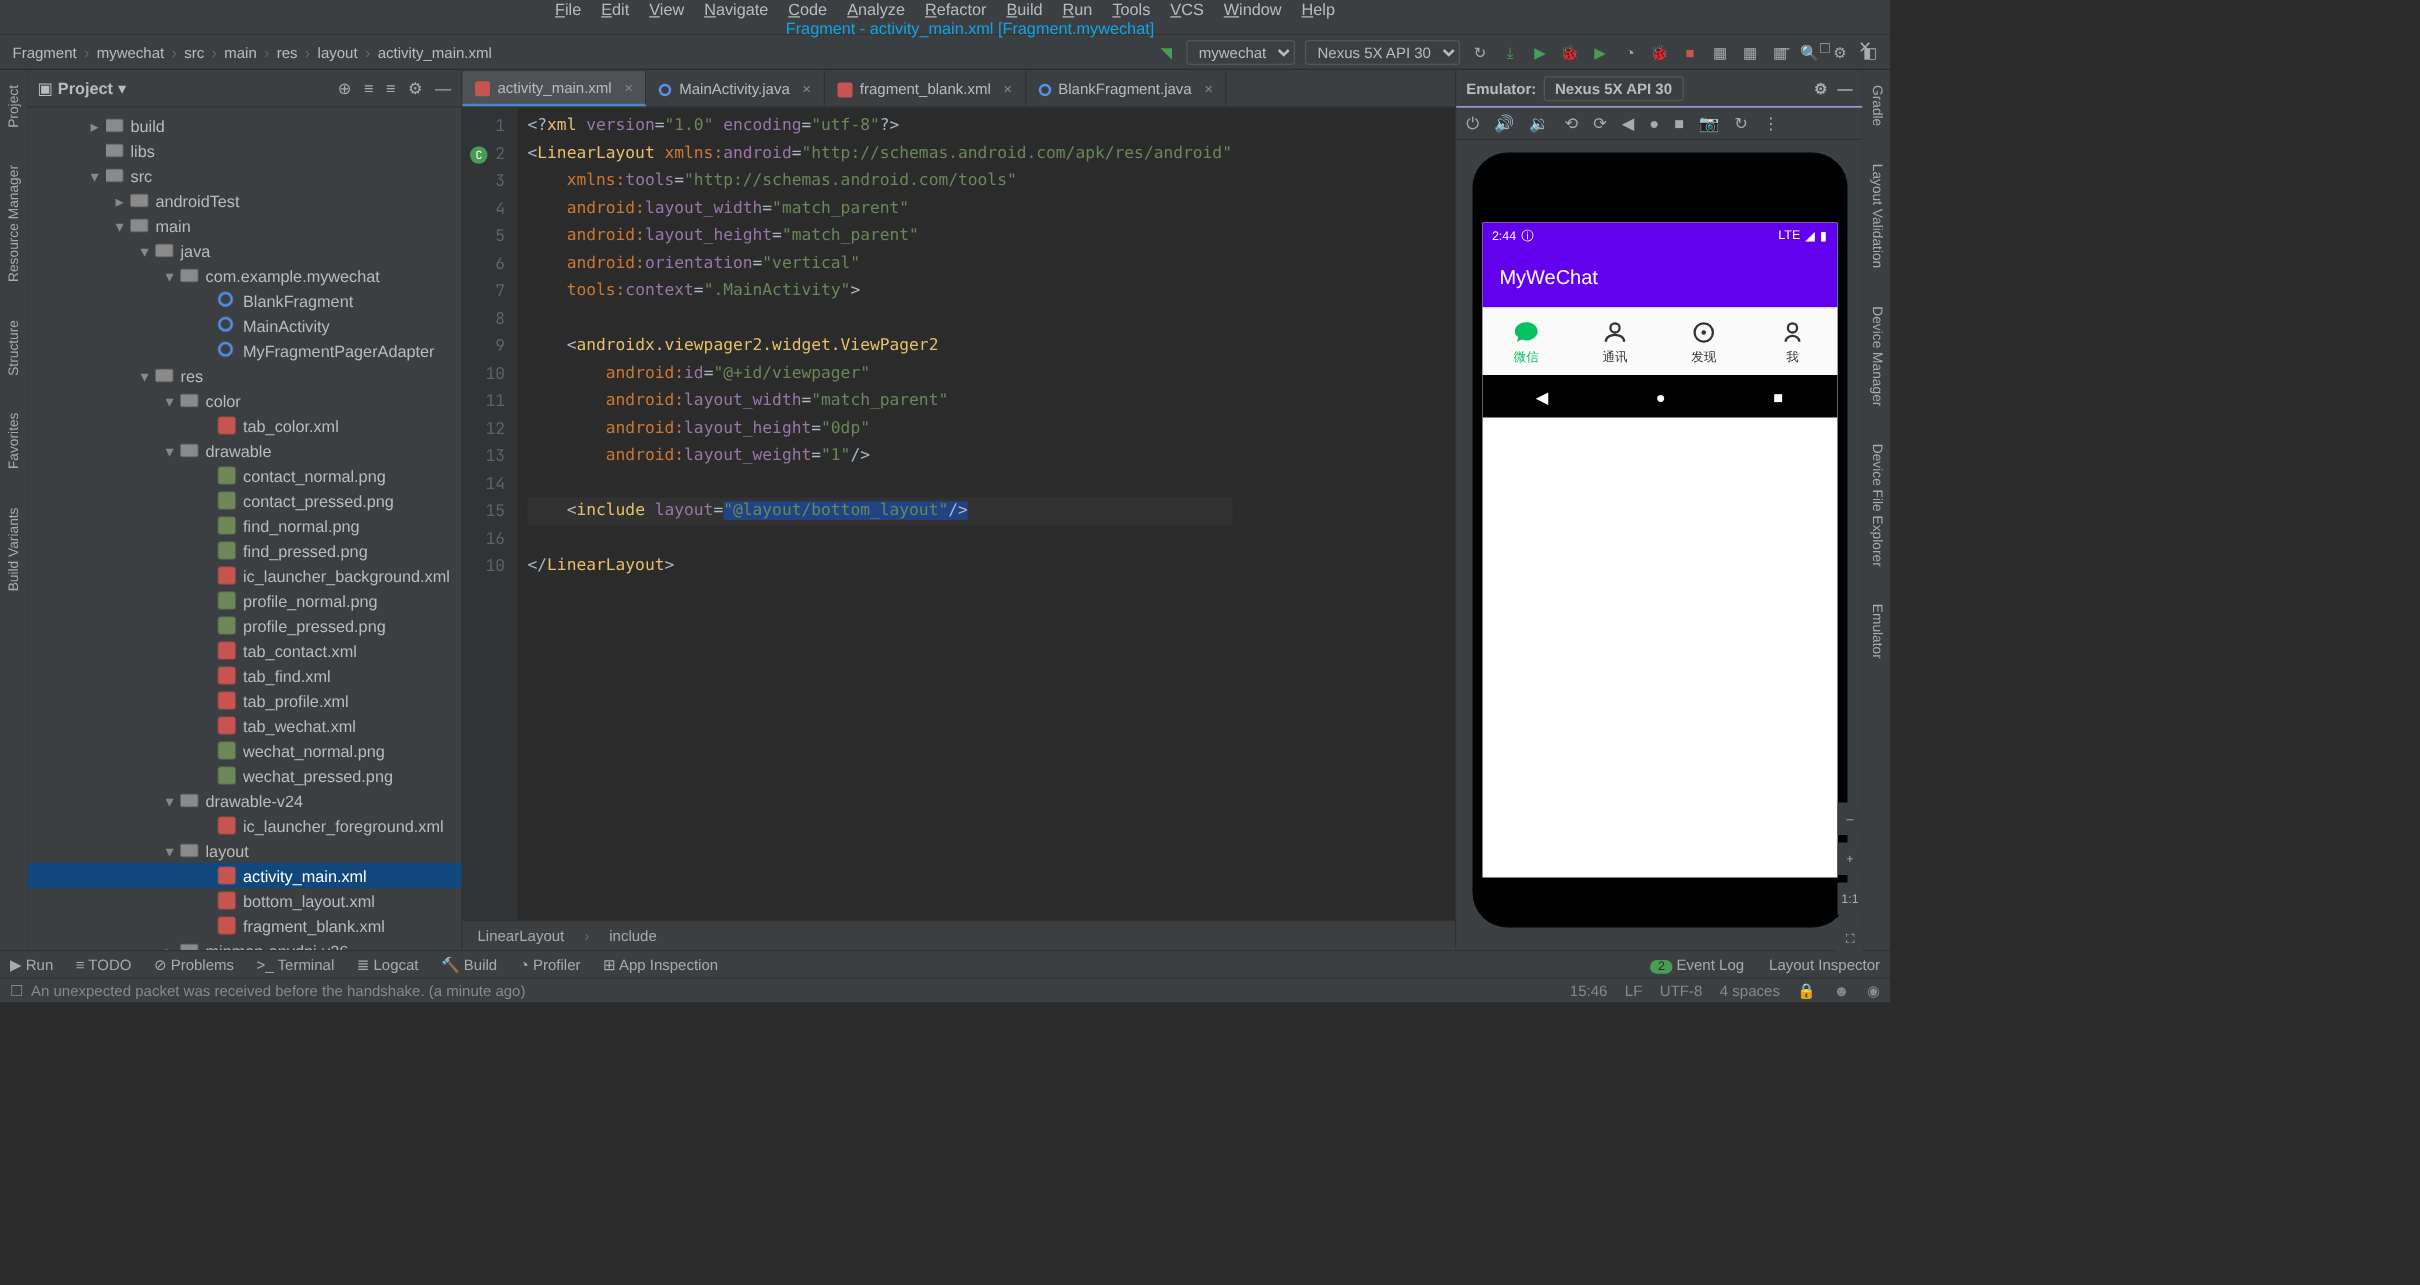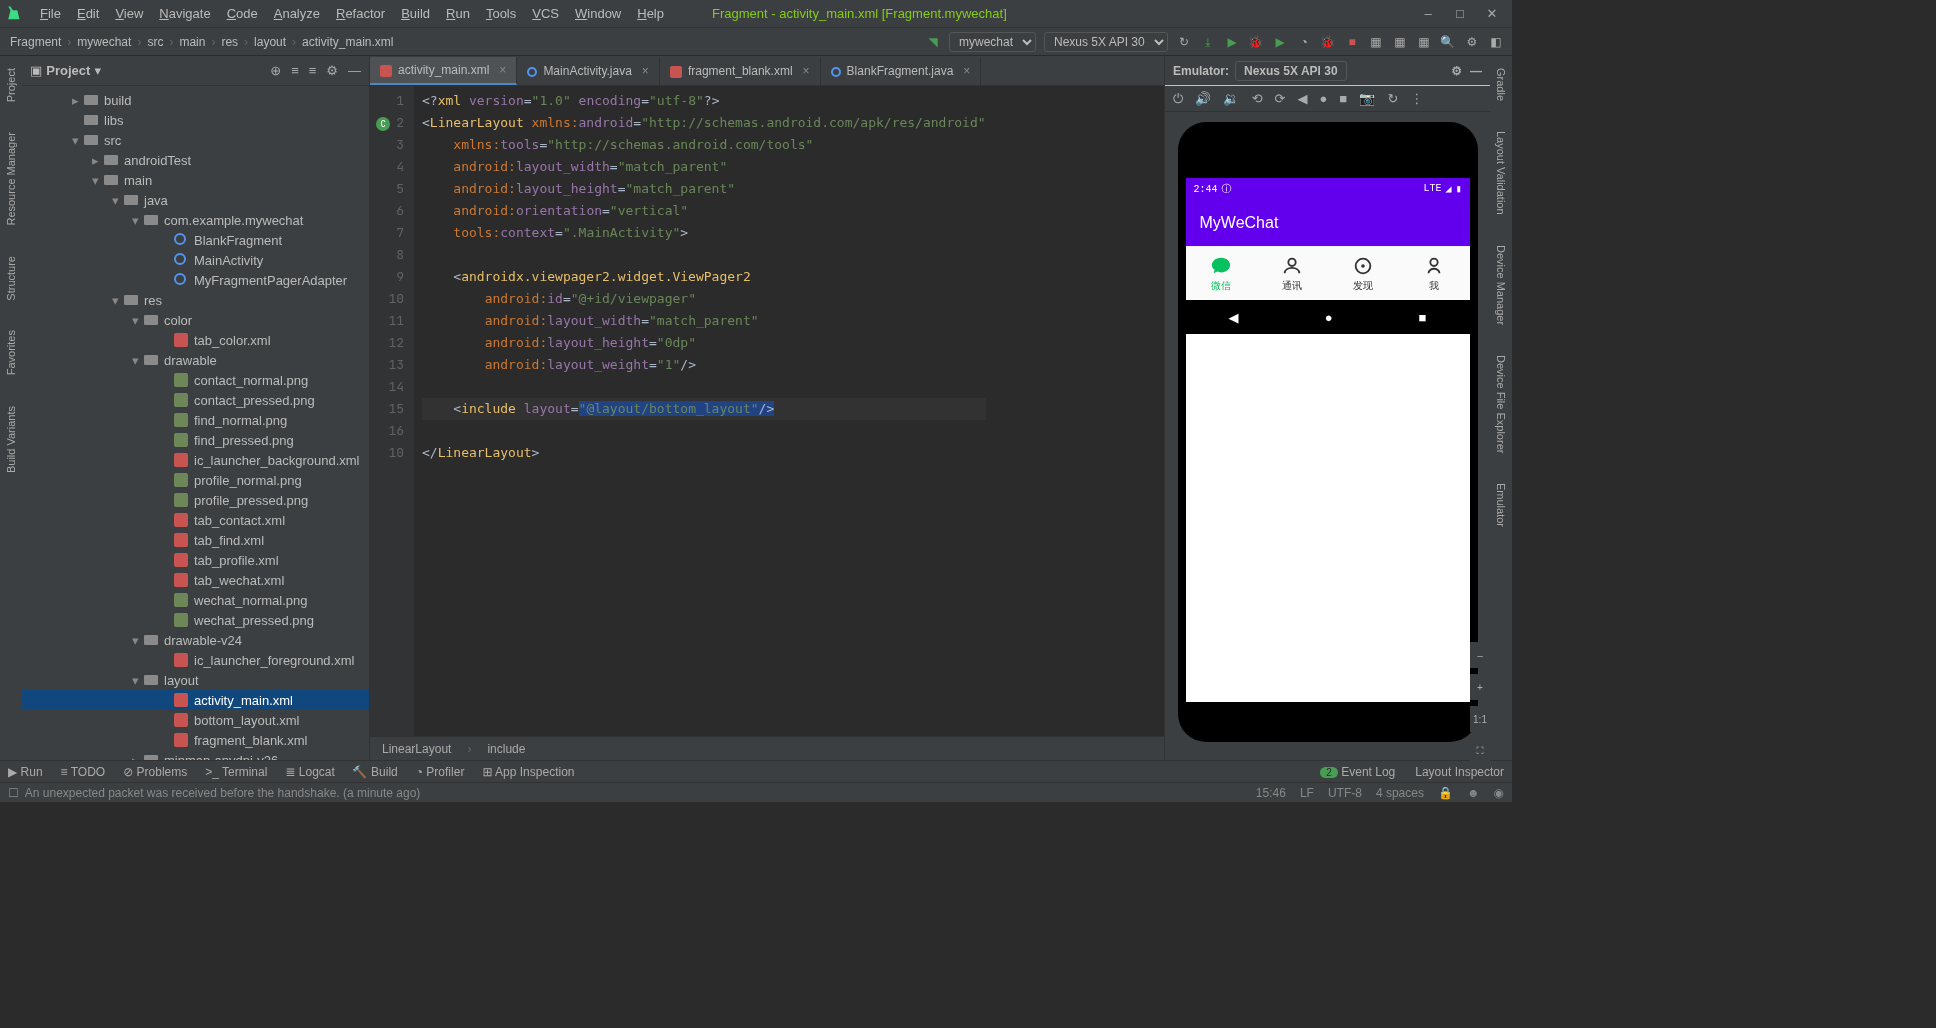--- a/index.html
+++ b/index.html
@@ -2,25 +2,25 @@
 <html><head>
 <meta charset="utf-8">
 <style>
 * { margin: 0; padding: 0; box-sizing: border-box; }
 body {
   font-family: "Segoe UI", sans-serif;
   background: #2b2b2b; color: #bbb; font-size: 13px;
   width: 1512px; height: 802px; overflow: hidden; position: relative;
 }
 
-.menubar { height: 28px; background: #3c3f41; display: flex; align-items: center; padding: 0 6px; border-bottom: 1px solid #323232; }
+.menubar { height: 28px; background: #3c3f41; display: flex; align-items: center; padding: 0 6px; border-bottom: 1px solid #323232; flex-direction: column; }
 .menubar .logo { width: 18px; height: 18px; margin-right: 8px; }
 .menubar .mi { padding: 0 8px; color: #bbb; cursor: pointer; }
 .menubar .mi u { text-decoration: underline; }
-.menubar .title { margin-left: 40px; color: #84cc16; }
+.menubar .title { margin-left: 40px; color: #0ea5e9; }
 .menubar .winctrl { margin-left: auto; display: flex; gap: 16px; color: #aaa; padding-right: 6px; }
 .winctrl span { width: 16px; text-align: center; cursor: pointer; }
 
 .navbar { height: 28px; background: #3c3f41; display: flex; align-items: center; padding: 0 8px; border-bottom: 1px solid #2b2b2b; font-size: 12px; }
 .navbar .bc { color: #bbb; padding: 0 2px; }
 .navbar .sep { color: #666; padding: 0 4px; }
 .navbar .right { margin-left: auto; display: flex; align-items: center; gap: 8px; }
 .navbar .right .ic { width: 16px; height: 16px; color: #aaa; display: flex; align-items: center; justify-content: center; }
 .navbar select { background: #3c3f41; color: #bbb; border: 1px solid #555; border-radius: 3px; padding: 1px 5px; font-size: 12px; }
 
@@ -63,21 +63,21 @@
 .edfooter { height: 24px; background: #3c3f41; border-top: 1px solid #323232; display: flex; align-items: center; padding: 0 12px; gap: 16px; font-size: 12px; color: #aaa; }
 
 .emu { width: 326px; background: #3c3f41; border-left: 1px solid #323232; display: flex; flex-direction: column; }
 .emu .hdr { height: 30px; display: flex; align-items: center; padding: 0 8px; border-bottom: 1px solid #c4b5fd; font-size: 12px; font-weight: bold; }
 .emu .hdr .dev { margin-left: 6px; padding: 2px 8px; border: 1px solid #555; border-radius: 3px; }
 .emu .hdr .ic2 { margin-left: auto; display: flex; gap: 8px; color: #aaa; }
 .emu .tbar { height: 26px; display: flex; align-items: center; gap: 12px; padding: 0 8px; color: #aaa; border-bottom: 1px solid #323232; }
 .emu .stage { flex: 1; display: flex; align-items: flex-start; justify-content: center; padding: 10px 0; position: relative; }
 .phone { width: 300px; height: 620px; background: #000; border-radius: 28px; padding: 56px 8px 40px 8px; position: relative; }
 .phone .screen { width: 100%; height: 100%; background: #fff; position: relative; overflow: hidden; }
-.phone .status { height: 22px; background: #6200ee; color: #fff; font-size: 10px; display: flex; align-items: center; padding: 0 8px; font-family: Liberation Mono, monospace; }
+.phone .status { height: 22px; background: #6200ee; color: #fff; font-size: 10px; display: flex; align-items: center; padding: 0 8px; }
 .phone .status .r { margin-left: auto; display: flex; gap: 4px; }
 .phone .appbar { height: 46px; background: #6200ee; color: #fff; display: flex; align-items: center; padding: 0 14px; font-size: 16px; font-weight: 500; }
 .phone .body { height: calc(100% - 22px - 46px - 54px - 34px); background: #fff; display: flex; align-items: center; justify-content: center; color: #888; font-size: 24px; }
 .phone .bnav { height: 54px; display: flex; background: #fafafa; border-top: 1px solid #eee; }
 .phone .bnav .it { flex: 1; display: flex; flex-direction: column; align-items: center; justify-content: center; font-size: 10px; color: #333; }
 .phone .bnav .it.act { color: #07c160; }
 .phone .bnav .it .bi { width: 22px; height: 22px; margin-bottom: 2px; }
 .phone .sysnav { height: 34px; background: #000; display: flex; align-items: center; justify-content: space-around; color: #fff; }
 .emusidebar { position: absolute; right: -2px; top: 530px; width: 22px; display: flex; flex-direction: column; gap: 6px; }
 .emusidebar .b { width: 20px; height: 26px; background: #3c3f41; color: #aaa; display: flex; align-items: center; justify-content: center; font-size: 10px; }

